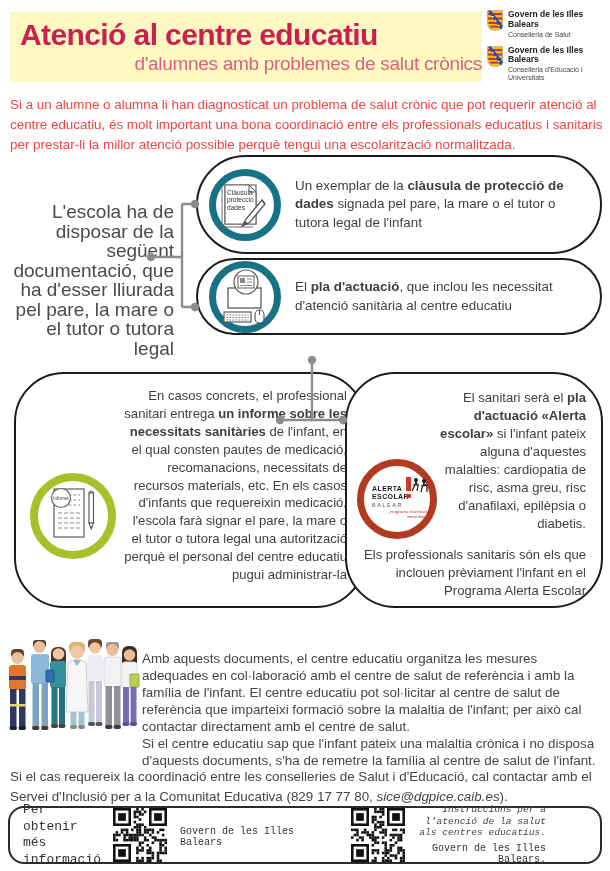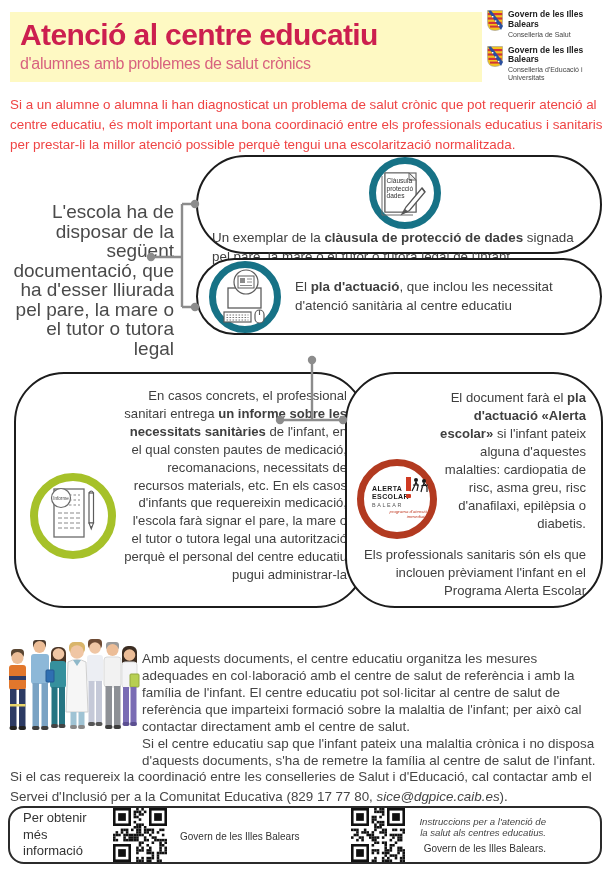--- a/index.html
+++ b/index.html
@@ -2,33 +2,33 @@
 <html style="--title: #cc1f4f; --subtitle: #d8627f; --teal: #177286; --green: #a6c129; --alert: #b23a20; --connector: #8c8c8c; --header-bg: #eaeaea;"><head>
 <meta charset="utf-8">
 <style>
   html,body{margin:0;padding:0;background:#fff;}
   body{font-family:"Liberation Sans", sans-serif; color:#454545;}
   #page{position:relative;width:610px;height:871px;background:#fff;overflow:hidden;}
 
   
   .header-band{position:absolute;left:10px;top:12px;width:472px;height:70px;background:#fef9c3;padding:7px 0 0 10px;box-sizing:border-box;}
   .title{font-size:30px;font-weight:bold;color:var(--title,#cc1f4f);letter-spacing:-0.6px;line-height:32px;}
-  .subtitle{font-size:16px;color:var(--subtitle,#d8627f);line-height:23px;margin-top:1px;letter-spacing:-0.3px;}
+  .subtitle{font-size:19px;color:var(--subtitle,#d8627f);line-height:23px;margin-top:1px;letter-spacing:-0.3px;text-align:right;}
   .logos{position:absolute;left:487px;top:10px;width:120px;}
   .logo-row{display:flex;gap:5px;align-items:flex-start;margin-bottom:7px;}
   .logo-org{font-size:8.5px;font-weight:bold;line-height:9.5px;color:#222;width:92px;}
   .logo-dept{font-size:7px;line-height:8px;color:#444;margin-top:1.5px;font-weight:normal;}
 
   
   .intro{position:absolute;left:10px;top:95px;width:594px;font-size:13.4px;line-height:20px;color:#ef4444;}
 
   
   .left-label{position:absolute;left:4px;top:202px;width:170px;text-align:right;font-size:19px;line-height:19.5px;color:#4a4a4a;}
   .pill{position:absolute;left:196px;width:406px;border:2.3px solid #1c1c1c;border-radius:52px;background:#fff;display:flex;align-items:center;box-sizing:border-box;}
-  #box-clausula{top:155px;height:99px;flex-direction:column;}
+  #box-clausula{top:155px;height:99px;}
   #box-pla{top:258px;height:77px;}
   .icon-circle{flex:none;width:58px;height:58px;border:7px solid var(--teal,#177286);border-radius:50%;margin-left:11px;position:relative;background:#fff;}
   .pill-text{margin-left:14px;margin-right:24px;font-size:13.4px;line-height:18.5px;color:#3f3f3f;}
 
   .clausula-label{position:absolute;left:11px;top:13px;width:32px;font-size:6.6px;line-height:7.6px;color:#333;}
 
   .bigbox{position:absolute;border:2.3px solid #1c1c1c;border-radius:50px;background:#fff;box-sizing:border-box;}
   #box-informe{left:14px;top:372px;width:352px;height:236px;}
   #box-alerta{left:345px;top:372px;width:258px;height:236px;}
   .box-informe-text{position:absolute;left:14px;right:17px;top:13px;bottom:8px;text-align:right;font-size:13.1px;line-height:17.9px;color:#3f3f3f;}
@@ -47,21 +47,21 @@
   
   #connectors{position:absolute;left:0;top:0;pointer-events:none;}
 
   
   .people{position:absolute;left:2px;top:622px;}
   .collab{position:absolute;left:142px;top:650px;width:463px;font-size:13.4px;line-height:17px;color:#454545;}
   .collab p{margin:0;}
   .contact{position:absolute;left:10px;top:767px;width:594px;font-size:13.4px;line-height:19.5px;color:#454545;}
 
   
-  .footer{position:absolute;left:8px;top:806px;width:594px;height:58px;border:2px solid #2b2b2b;border-radius:16px;box-sizing:border-box;display:flex;align-items:center;padding:0 13px;gap:13px;background:#fff;}
+  .footer{position:absolute;left:8px;top:806px;width:594px;height:58px;border:2px solid #2b2b2b;border-radius:16px;box-sizing:border-box;display:flex;align-items:center;padding:0 13px;gap:13px;background:#fff;font-family:Liberation Mono, monospace;}
   .f-label{width:77px;font-size:13px;line-height:16.5px;color:#333;}
   .qr{width:54px;height:54px;flex:none;}
   .f-cap{width:158px;font-size:9.6px;font-style:italic;line-height:11.4px;color:#444;}
   .f-cap .f-src{font-style:normal;font-size:10px;margin-top:4px;color:#333;}
   .f-cap2{width:128px;text-align:right;}
 
   .doc-svg,.comp-svg,.inf-svg{position:absolute;left:0;top:0;}
 </style>
 </head>
 <body>
@@ -178,21 +178,21 @@
         <span class="alerta-l3">BALEAR</span>
         <span class="alerta-bang"></span>
         <svg width="20" height="20" viewBox="0 0 20 20" style="position:absolute;left:46px;top:11px;">
           <circle cx="6" cy="3" r="2" fill="#1a1a1a"></circle>
           <path d="M6,5 l-2,5 l-2,4 M6,5 l2,4 l-1,5 M3,8 l6,0" stroke="#1a1a1a" stroke-width="1.2" fill="none"></path>
           <circle cx="14" cy="4" r="2" fill="#1a1a1a"></circle>
           <path d="M14,6 l-2,5 l-1,4 M14,6 l3,4 l0,5 M11,9 l7,-1" stroke="#1a1a1a" stroke-width="1.2" fill="none"></path>
         </svg>
         <span class="alerta-tag">programa d'atenció immediata</span>
       </span>
-      <span><span>El document farà el </span><span style="font-weight: bold;">pla d'actuació «Alerta escolar»</span><span> si l'infant pateix alguna d'aquestes malalties: cardiopatia de risc, asma greu, risc d'anafilaxi, epilèpsia o diabetis.</span></span>
+      <span><span>El sanitari serà el </span><span style="font-weight: bold;">pla d'actuació «Alerta escolar»</span><span> si l'infant pateix alguna d'aquestes malalties: cardiopatia de risc, asma greu, risc d'anafilaxi, epilèpsia o diabetis.</span></span>
       <div class="alerta-p2">Els professionals sanitaris són els que inclouen prèviament l'infant en el Programa Alerta Escolar</div>
     </div>
   </div>
 
   <svg id="connectors" width="610" height="871" viewBox="0 0 610 871">
     <g stroke="#8c8c8c" stroke-width="2.4" fill="none">
       <path d="M151,257 H182 M182,204 V307 M182,204 H195 M182,307 H195"></path>
       <path d="M312,360 V420 M280,420 H343"></path>
     </g>
     <g fill="#8c8c8c">

